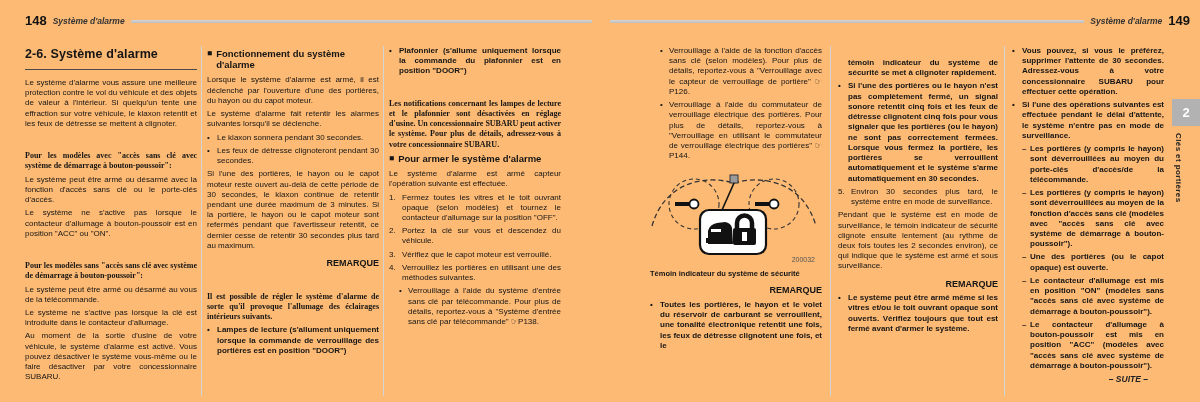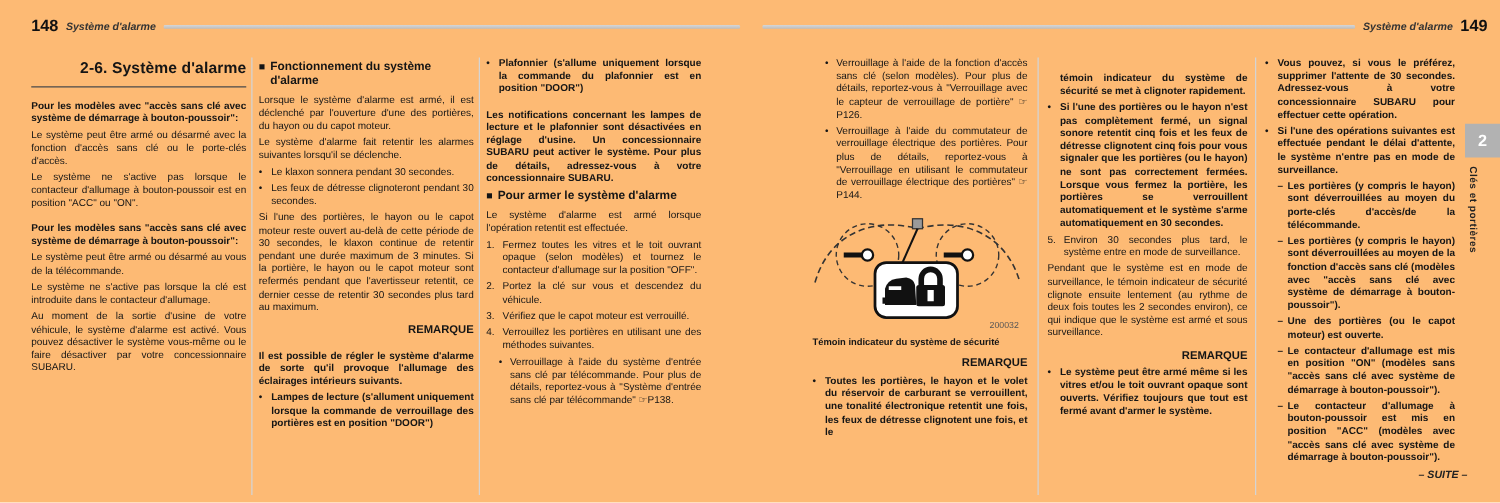--- a/index.html
+++ b/index.html
@@ -9,26 +9,26 @@
   
   .running-head{position:absolute;top:13px;display:flex;align-items:center;gap:6px;}
   .rh-num{font-size:13px;font-weight:bold;color:#111;}
   .rh-title{font-size:8.5px;font-weight:bold;font-style:italic;color:#333;white-space:nowrap;}
   .rh-rule{flex:1;height:3px;background:linear-gradient(#d6d6d6,#bdbdbd);border-radius:1px;margin-top:1px;}
 
   
   .col{position:absolute;top:46px;font-size:8px;line-height:1.28;text-align:justify;}
   .sep{position:absolute;top:46px;bottom:6px;width:1px;background:#d4d4d4;}
 
-  .section-title{font-size:12.5px;font-weight:bold;text-align:right;border-bottom:1.5px solid #4a4a4a;
+  .section-title{font-size:12.5px;font-weight:bold;text-align:left;border-bottom:1.5px solid #4a4a4a;
                  padding-bottom:7px;margin-bottom:8px;letter-spacing:.1px;}
 
   .blk{margin:0 0 3px 0;}
   .pb,.bulletb,.dash,.cont,.figcap{font-weight:bold;}
-  .pb{margin-top:10px;}
+  .pb{margin-top:22px;font-family:Liberation Serif, serif;}
   .h2{display:flex;gap:4px;font-weight:bold;font-size:9.5px;line-height:1.18;text-align:left;margin:2px 0 5px 0;}
   .h2 .mk{width:auto;font-size:8.5px;line-height:1.3;}
   .note{font-weight:bold;font-size:9px;text-align:right;margin:7px 0 3px 0;}
   .num,.bullet,.bulletb,.sub,.dash{display:flex;}
   .mk{flex:none;width:10px;}
   .num .mk{width:13px;}
   .sub{padding-left:10px;}
   .sub .mk{width:9px;}
   .dash{padding-left:10px;}
   .dash .mk{width:8px;}
@@ -38,21 +38,21 @@
   
   .figure-wrap{margin:6px 0 1px 0;text-align:left;}
   .figcap{font-size:7.5px;margin:2px 0 1px 0;text-align:left;}
 
   
   .chapter-tab{position:absolute;left:1172px;top:99px;width:28px;height:27px;background:#b2b2b2;
                color:#ffffff;font-size:13px;font-weight:bold;display:flex;align-items:center;justify-content:center;}
   .chapter-label{position:absolute;left:1174px;top:133px;height:130px;writing-mode:vertical-rl;
                  font-size:8px;font-weight:bold;color:#222;letter-spacing:.4px;}
 
-  .continue-note{position:absolute;right:26px;top:374px;font-size:8.5px;font-weight:bold;font-style:italic;color:#222;}
+  .continue-note{position:absolute;right:52px;top:374px;font-size:8.5px;font-weight:bold;font-style:italic;color:#222;}
 </style>
 </head>
 <body>
 
 <div id="canvas">
 
   <div class="running-head" style="left:25px;width:567px;">
     <span class="rh-num">148</span>
     <span class="rh-title">Système d'alarme</span>
     <span class="rh-rule"></span>
@@ -65,20 +65,21 @@
   </div>
 
   <div class="sep" style="left:201px;"></div>
   <div class="sep" style="left:383px;"></div>
   <div class="sep" style="left:830px;"></div>
   <div class="sep" style="left:1004px;"></div>
 
   <div class="col" style="left:25px;width:172px;">
     <div class="section-title">2-6. Système d'alarme</div>
     <div>
+        <div class="blk p">Le système d'alarme vous assure une meilleure protection contre le vol du véhicule et des objets de valeur à l'intérieur. Si quelqu'un tente une effraction sur votre véhicule, le klaxon retentit et les feux de détresse se mettent à clignoter.</div>
         <div class="blk pb">Pour les modèles avec "accès sans clé avec système de démarrage à bouton-poussoir":</div>
         <div class="blk p">Le système peut être armé ou désarmé avec la fonction d'accès sans clé ou le porte-clés d'accès.</div>
         <div class="blk p">Le système ne s'active pas lorsque le contacteur d'allumage à bouton-poussoir est en position "ACC" ou "ON".</div>
         <div class="blk pb">Pour les modèles sans "accès sans clé avec système de démarrage à bouton-poussoir":</div>
         <div class="blk p">Le système peut être armé ou désarmé au vous de la télécommande.</div>
         <div class="blk p">Le système ne s'active pas lorsque la clé est introduite dans le contacteur d'allumage.</div>
         <div class="blk p">Au moment de la sortie d'usine de votre véhicule, le système d'alarme est activé. Vous pouvez désactiver le système vous-même ou le faire désactiver par votre concessionnaire SUBARU.</div>
       </div>
   </div>
 
@@ -112,21 +113,21 @@
     <div>
         <div class="blk bulletb">
           <span class="mk">•</span>
           <span class="tx">Plafonnier (s'allume uniquement lorsque la commande du plafonnier est en position "DOOR")</span>
         </div>
         <div class="blk pb">Les notifications concernant les lampes de lecture et le plafonnier sont désactivées en réglage d'usine. Un concessionnaire SUBARU peut activer le système. Pour plus de détails, adressez-vous à votre concessionnaire SUBARU.</div>
         <div class="blk h2">
           <span class="mk">■</span>
           <span class="tx">Pour armer le système d'alarme</span>
         </div>
-        <div class="blk p">Le système d'alarme est armé lorsque l'opération retentit est effectuée.</div>
+        <div class="blk p">Le système d'alarme est armé capteur l'opération suivante est effectuée.</div>
         <div class="blk num">
           <span class="mk">1.</span>
           <span class="tx">Fermez toutes les vitres et le toit ouvrant opaque (selon modèles) et tournez le contacteur d'allumage sur la position "OFF".</span>
         </div>
         <div class="blk num">
           <span class="mk">2.</span>
           <span class="tx">Portez la clé sur vous et descendez du véhicule.</span>
         </div>
         <div class="blk num">
           <span class="mk">3.</span>
@@ -227,21 +228,21 @@
         <div class="blk dash">
           <span class="mk">–</span>
           <span class="tx">Les portières (y compris le hayon) sont déverrouillées au moyen du porte-clés d'accès/de la télécommande.</span>
         </div>
         <div class="blk dash">
           <span class="mk">–</span>
           <span class="tx">Les portières (y compris le hayon) sont déverrouillées au moyen de la fonction d'accès sans clé (modèles avec "accès sans clé avec système de démarrage à bouton-poussoir").</span>
         </div>
         <div class="blk dash">
           <span class="mk">–</span>
-          <span class="tx">Une des portières (ou le capot moteur) est ouverte.</span>
+          <span class="tx">Une des portières (ou le capot opaque) est ouverte.</span>
         </div>
         <div class="blk dash">
           <span class="mk">–</span>
           <span class="tx">Le contacteur d'allumage est mis en position "ON" (modèles sans "accès sans clé avec système de démarrage à bouton-poussoir").</span>
         </div>
         <div class="blk dash">
           <span class="mk">–</span>
           <span class="tx">Le contacteur d'allumage à bouton-poussoir est mis en position "ACC" (modèles avec "accès sans clé avec système de démarrage à bouton-poussoir").</span>
         </div>
       </div>

